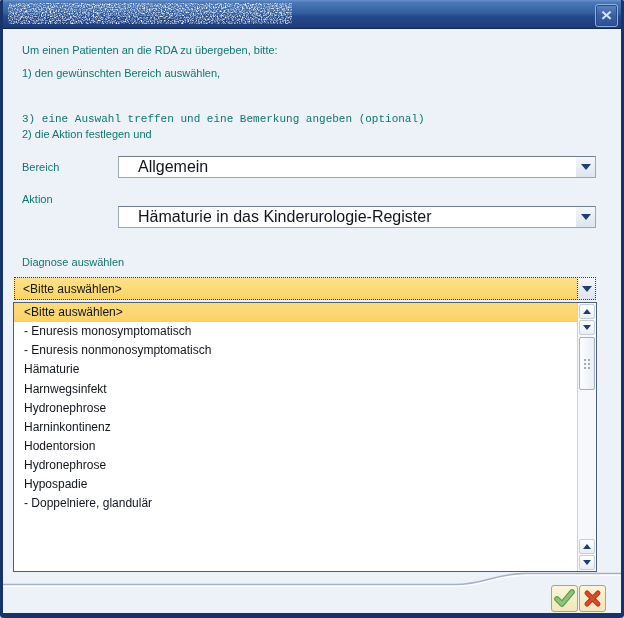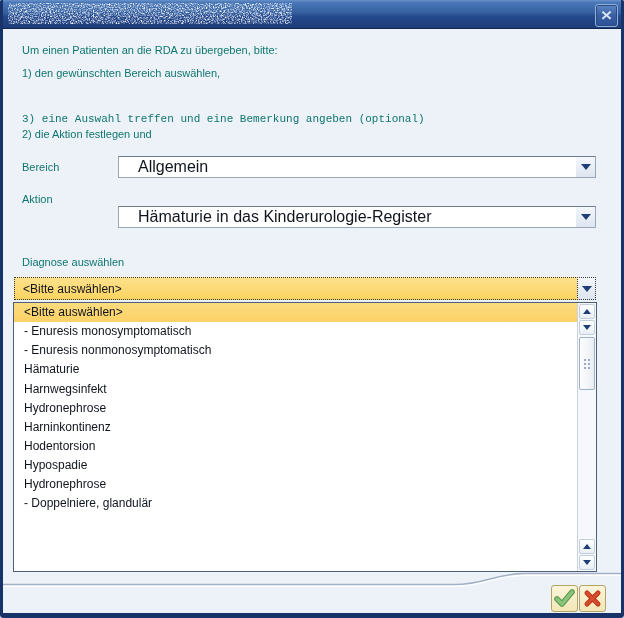--- a/index.html
+++ b/index.html
@@ -118,22 +118,22 @@
   <div class="list">
     <div class="rows">
       <div class="row selected">&lt;Bitte auswählen&gt;</div>
       <div class="row">- Enuresis monosymptomatisch</div>
       <div class="row">- Enuresis nonmonosymptomatisch</div>
       <div class="row">Hämaturie</div>
       <div class="row">Harnwegsinfekt</div>
       <div class="row">Hydronephrose</div>
       <div class="row">Harninkontinenz</div>
       <div class="row">Hodentorsion</div>
+      <div class="row">Hydronephrose</div>
       <div class="row">Hypospadie</div>
-      <div class="row">Hydronephrose</div>
       <div class="row">- Doppelniere, glandulär</div>
     </div>
     <div class="vscroll">
       <div class="sbtn">
         <span class="tri-up small"></span>
       </div>
       <div class="sbtn">
         <span class="tri-down small"></span>
       </div>
       <div class="thumb">

